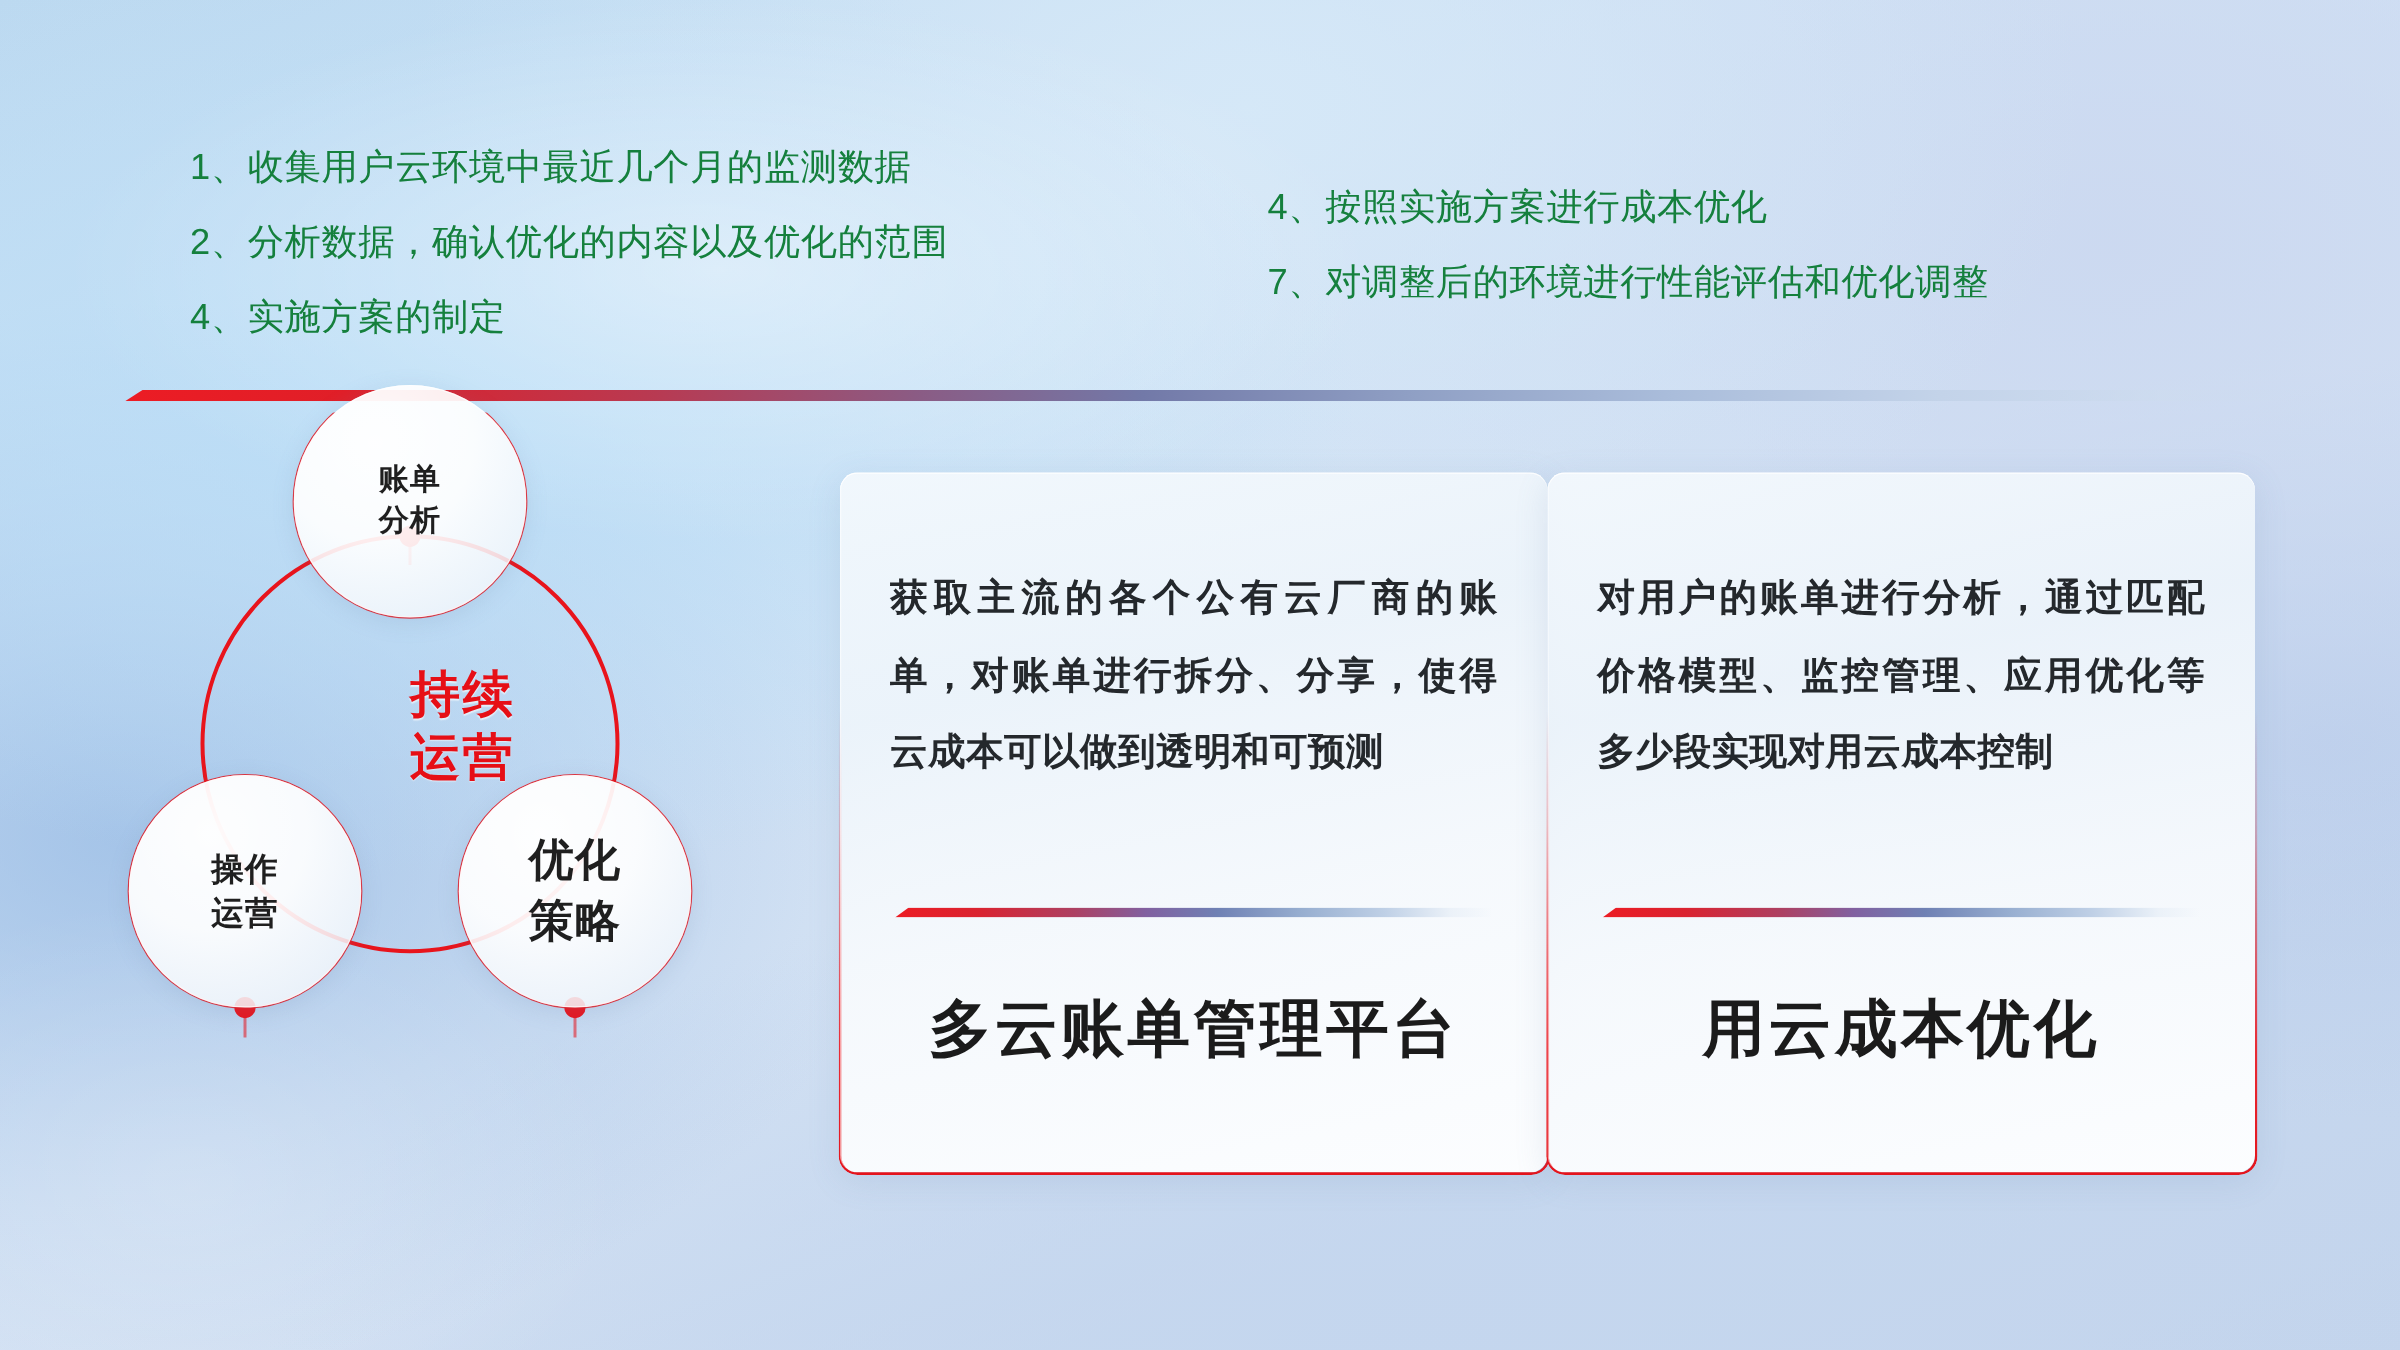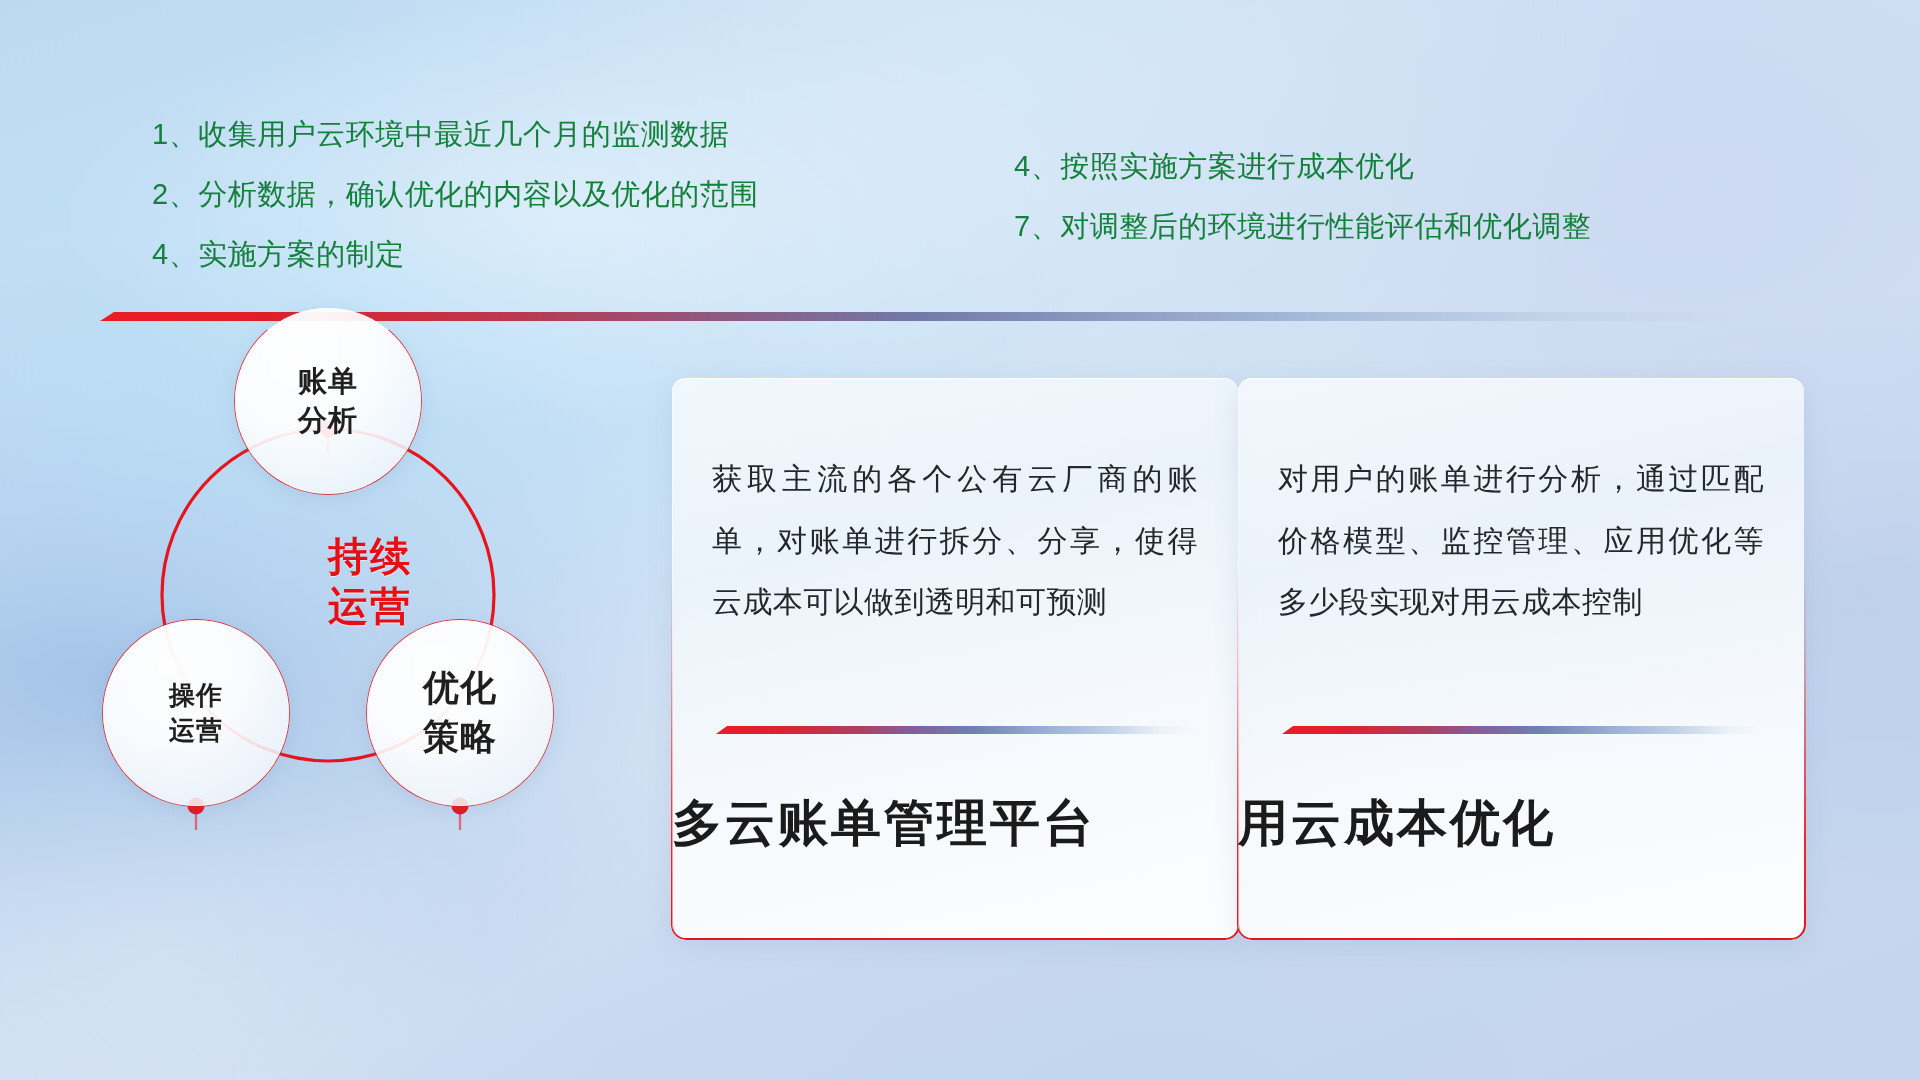--- a/index.html
+++ b/index.html
@@ -75,21 +75,21 @@
     display: flex; flex-direction: column;
     align-items: center; justify-content: center;
     background:
       radial-gradient(circle at 35% 25%, rgba(255,255,255,0.98) 0%, rgba(255,255,255,0.92) 42%, rgba(244,248,252,0.86) 75%, rgba(232,240,249,0.80) 100%);
     box-shadow: 0 4px 18px rgba(110,140,180,0.18), inset 0 0 0 1px rgba(255,255,255,0.65);
     color: #1f1f1f;
     font-weight: 700;
     letter-spacing: 1px;
     text-align: center;
   }
-  #bubble-top     { left: 140px; top: -22px;  width: 186px; height: 186px; font-size: 29px; line-height: 1.36; }
+  #bubble-top     { left: 140px; top: -22px;  width: 186px; height: 186px; font-size: 24px; line-height: 1.36; }
   #bubble-left    { left: 8px;   top: 290px;  width: 186px; height: 186px; font-size: 26px; line-height: 1.36; text-align: right; }
   #bubble-right   { left: 272px; top: 290px;  width: 186px; height: 186px; font-size: 36px; line-height: 1.36; justify-content: center; }
   .bubble span { display: block; }
 
   #venn-center {
     position: absolute;
     left: 170px; top: 205px; width: 210px;
     text-align: center;
     color: #e60f16;
     font-size: 40px;
@@ -141,38 +141,39 @@
 
   .card-body {
     position: absolute;
     left: 40px; right: 40px; top: 70px;
     font-size: 30px;
     color: #24282c;
     line-height: 2.05;
     letter-spacing: 0.4px;
     text-align: justify;
     text-align-last: left;
-    font-weight: 400;
+    font-weight: 700;
   }
   .card-divider {
     position: absolute;
     left: 44px; top: 726px;
     width: 478px; height: 8px;
   }
   .card-divider .bar {
     position: absolute; inset: 0;
     background: linear-gradient(90deg,
       #ec1c24 0%, #da2330 14%, #ad4062 30%, #8160a0 42%,
       #6f81b4 54%, #97aed0 68%, #bfd0e6 82%,
       rgba(226,235,245,0.55) 93%, rgba(226,235,245,0) 100%);
     clip-path: polygon(0 100%, 11px 0, 100% 0, 100% 100%);
   }
   .card-title {
     position: absolute;
     left: 0; right: 0; top: 790px;
+    text-align: center;
     font-size: 50px;
     font-weight: 900;
     color: #1b1b1b;
     letter-spacing: 3px;
   }
   
   .card .card-divider { top: 348px; }
   .card .card-title   { top: 412px; }
 </style>
 </head>

